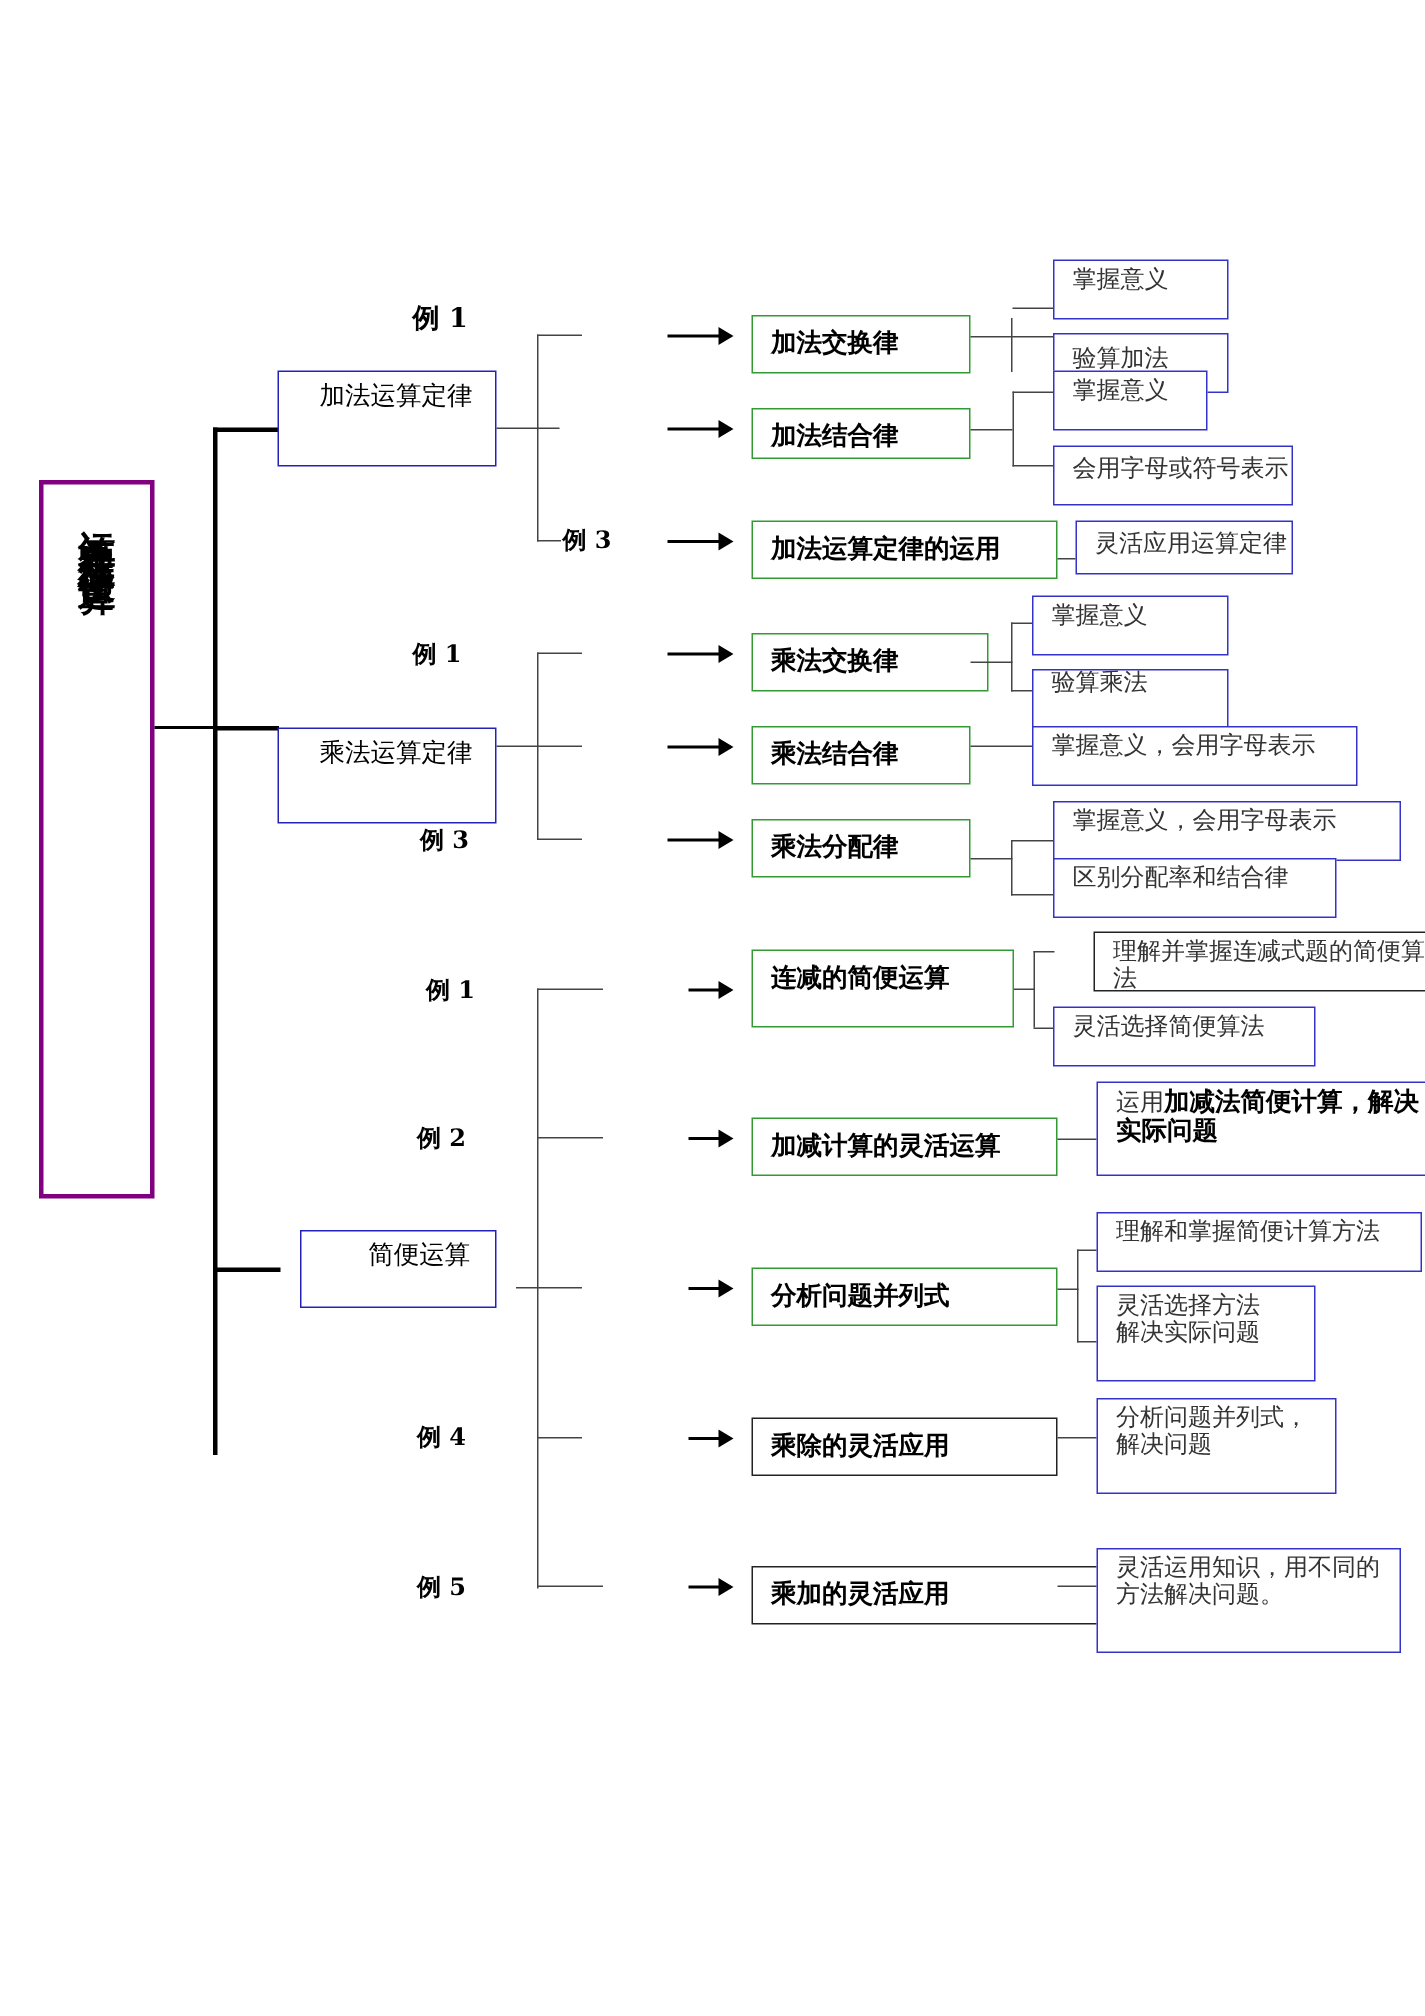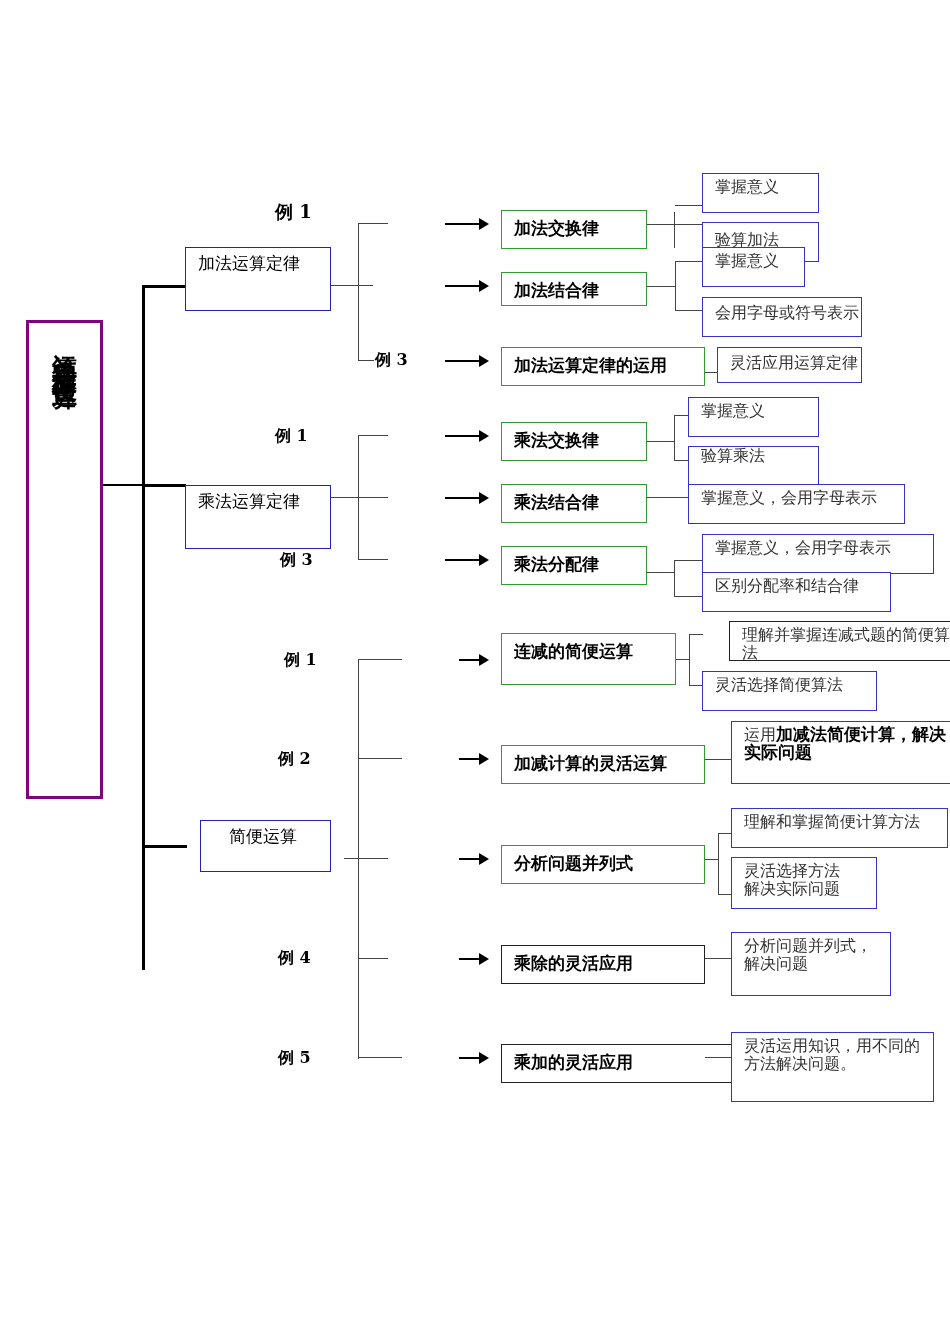--- a/index.html
+++ b/index.html
@@ -3,21 +3,21 @@
 <meta charset="utf-8">
 <style>
   html, body { margin:0; padding:0; background:#ffffff; }
   body { width:950px; height:1344px; position:relative; overflow:hidden;
          font-family:"DejaVu Serif", "Liberation Serif", serif; color:#000; }
   .abs { position:absolute; box-sizing:border-box; }
   .root { left:26px; top:320px; width:77px; height:479px; border:3px solid #800080;
           display:flex; justify-content:center; padding-top:10px; }
   .root span { writing-mode:vertical-rl; text-orientation:upright; font-size:25px;
                font-weight:bold; letter-spacing:4px; }
-  .cat { border:1.5px solid #2222bb; font-size:17px; padding:4px 0 0 12px; }
+  .cat { border:1.5px solid #2222bb; font-size:17px; padding:4px 0 0 12px;text-align:center; }
   .topic { border:1.5px solid #339933; font-size:17px; font-weight:bold; padding:6px 0 0 12px; }
   .topic.black { border-color:#222; }
   .note { border:1.5px solid #3333cc; font-family:"Liberation Serif","DejaVu Serif",serif;
           font-size:16px; padding:4px 0 0 12px; line-height:18px; overflow:hidden; color:#333; background:#fff; }
   .note.black { border-color:#222;margin-left:27px; }
   .ex { font-size:16px; font-weight:bold; }
   .ex.lg { font-size:18px; }
   .line { background:#000; }
   .gline { background:#444; }
   .arrow { height:2px; background:#000; }
@@ -77,21 +77,21 @@
 <div class="abs ex" style="left:275px;top:426px;">例 1</div>
 <div class="abs ex" style="left:280px;top:550px;">例 3</div>
 <div class="abs gline" style="left:331px;top:497px;width:57px;height:1px;"></div>
 <div class="abs gline" style="left:358px;top:435px;width:1px;height:125px;"></div>
 <div class="abs gline" style="left:358px;top:435px;width:30px;height:1px;"></div>
 <div class="abs gline" style="left:358px;top:559px;width:30px;height:1px;"></div>
 <div class="abs arrow" style="left:445px;top:435px;width:42px;"></div>
 <div class="abs arrow" style="left:445px;top:497px;width:42px;"></div>
 <div class="abs arrow" style="left:445px;top:559px;width:42px;"></div>
 
-<div class="abs topic" style="left:501px;top:422px;width:146px;height:39px;"><span>乘法交换律</span></div>
+<div class="abs topic" style="left:501px;top:422px;width:158px;height:39px;"><span>乘法交换律</span></div>
 <div class="abs topic" style="left:501px;top:484px;width:146px;height:39px;"><span>乘法结合律</span></div>
 <div class="abs topic" style="left:501px;top:546px;width:146px;height:39px;"><span>乘法分配律</span></div>
 
 <div class="abs gline" style="left:647px;top:441px;width:28px;height:1px;"></div>
 <div class="abs gline" style="left:674px;top:415px;width:1px;height:46px;"></div>
 <div class="abs gline" style="left:674px;top:415px;width:15px;height:1px;"></div>
 <div class="abs gline" style="left:674px;top:460px;width:15px;height:1px;"></div>
 <div class="abs note" style="left:688px;top:397px;width:131px;height:40px;"><span>掌握意义</span></div>
 <div class="abs note" style="left:688px;top:446px;width:131px;height:40px;padding-top:0;"><span>验算乘法</span></div>
 <div class="abs gline" style="left:647px;top:497px;width:42px;height:1px;"></div>
@@ -138,21 +138,21 @@
 <div class="abs note" style="left:702px;top:671px;width:175px;height:40px;"><span>灵活选择简便算法</span></div>
 
 <div class="abs gline" style="left:705px;top:759px;width:27px;height:1px;"></div>
 <div class="abs note" style="left:731px;top:721px;width:221px;height:63px;"><span>运用</span><b class="strong">加减法简便计算，解决实际问题</b></div>
 
 <div class="abs gline" style="left:705px;top:859px;width:14px;height:1px;"></div>
 <div class="abs gline" style="left:718px;top:833px;width:1px;height:62px;"></div>
 <div class="abs gline" style="left:718px;top:833px;width:14px;height:1px;"></div>
 <div class="abs gline" style="left:718px;top:894px;width:14px;height:1px;"></div>
 <div class="abs note" style="left:731px;top:808px;width:217px;height:40px;"><span>理解和掌握简便计算方法</span></div>
-<div class="abs note" style="left:731px;top:857px;width:146px;height:52px;width:146px;">
+<div class="abs note" style="left:731px;top:857px;width:146px;height:64px;width:146px;">
     <span style="display:block;width:110px;">灵活选择方法解决实际问题</span>
   </div>
 
 <div class="abs gline" style="left:705px;top:958px;width:27px;height:1px;"></div>
 <div class="abs note" style="left:731px;top:932px;width:160px;height:64px;">
     <span style="display:block;width:130px;">分析问题并列式，解决问题</span>
   </div>
 
 <div class="abs gline" style="left:705px;top:1057px;width:27px;height:1px;"></div>
 <div class="abs note" style="left:731px;top:1032px;width:203px;height:70px;">

